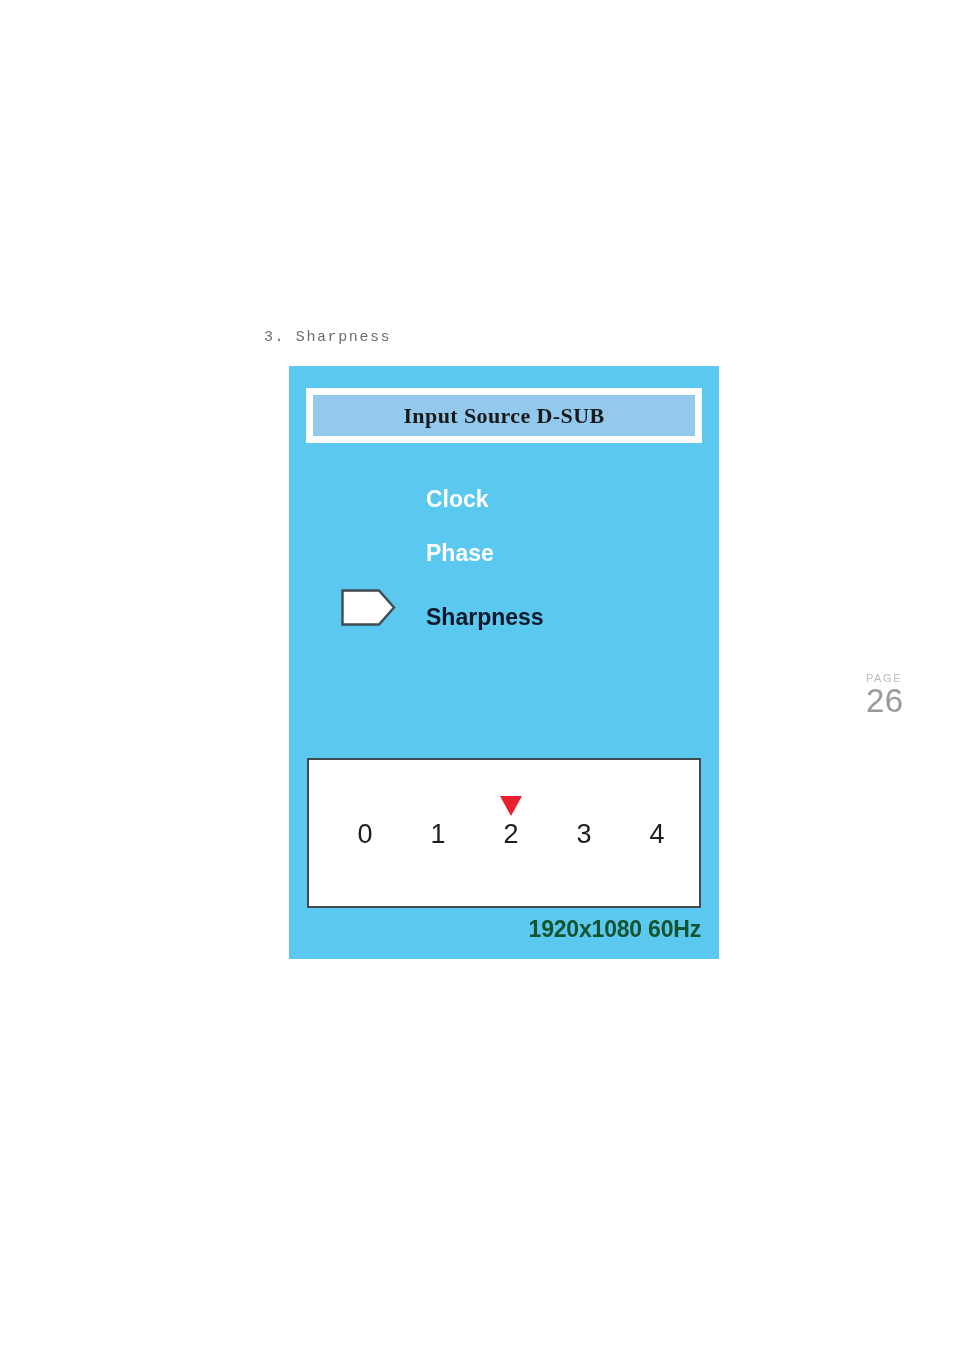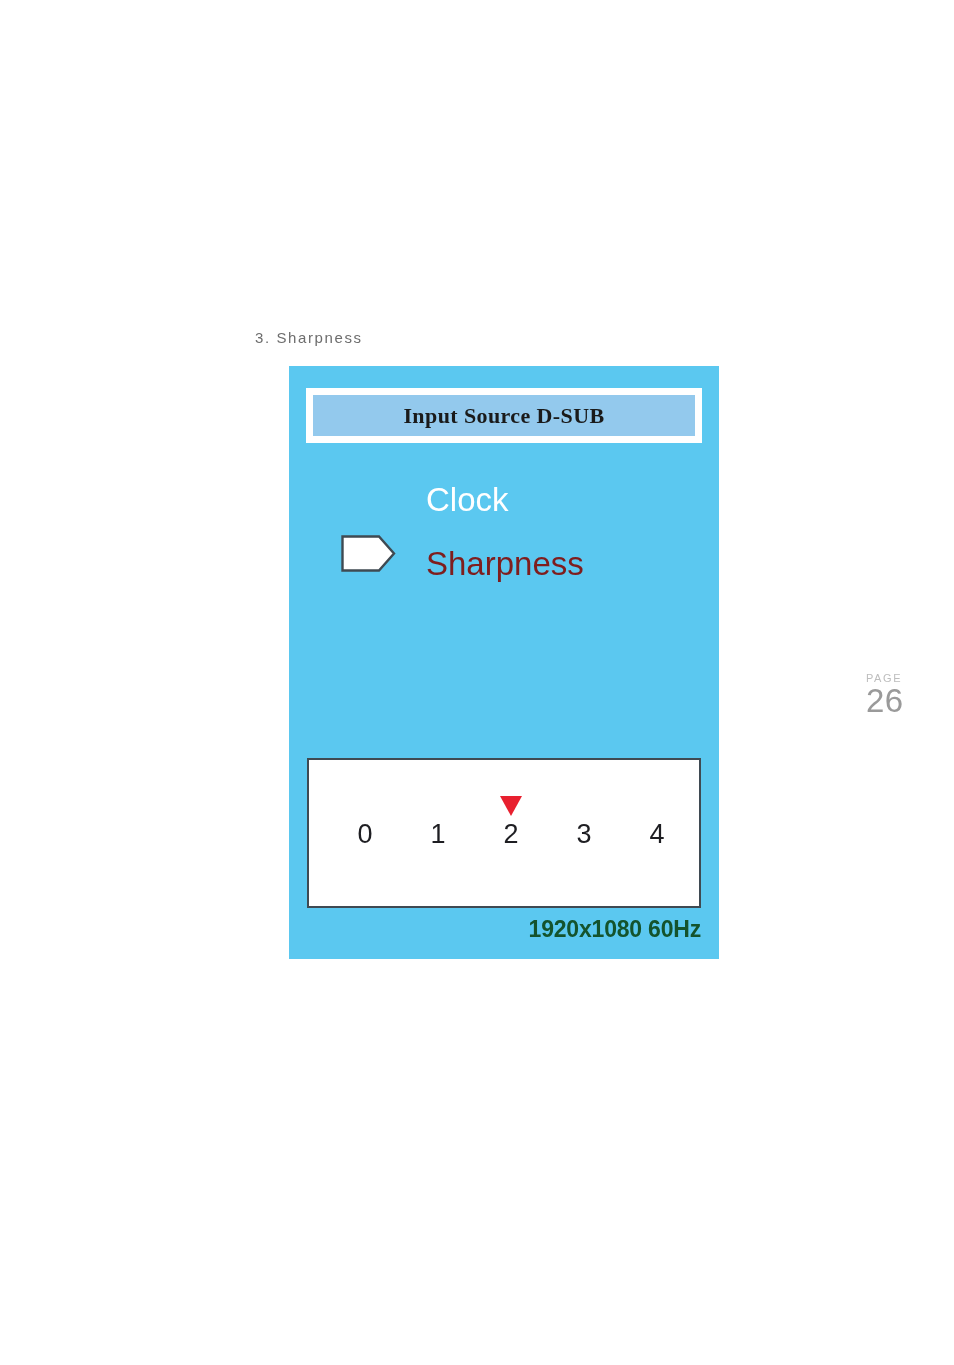--- a/index.html
+++ b/index.html
@@ -11,26 +11,26 @@
     width: 954px;
     height: 1365px;
     position: relative;
     font-family: "Liberation Sans", sans-serif;
     -webkit-font-smoothing: antialiased;
   }
 
   
   .figure-caption {
     position: absolute;
-    left: 255px;
+    left: 264px;
     top: 329px;
     font-size: 15px;
     letter-spacing: 1.6px;
     color: #6d6d6d;
-    font-family: Liberation Sans, sans-serif;
+    font-family: Liberation Mono, monospace;
     white-space: nowrap;
   }
 
   
   .osd-screen {
     position: absolute;
     left: 289px;
     top: 366px;
     width: 430px;
     height: 593px;
@@ -75,28 +75,28 @@
   }
   .osd-menu-row {
     position: relative;
     height: 54px;
     display: flex;
     align-items: center;
   }
   .osd-menu-label {
     position: absolute;
     left: 137px;
-    font-size: 33px;
-    font-weight: 400;
+    font-size: 23px;
+    font-weight: 700;
     color: #ffffff;
     white-space: nowrap;
     line-height: 1;
   }
   .osd-menu-row.is-selected .osd-menu-label {
-    color: #7f1d1d;
+    color: #0f172a;
     margin-top: 20px;
   }
   
   .osd-pointer {
     position: absolute;
     left: 52px;
     width: 55px;
     height: 37px;
   }
   .osd-pointer svg { display: block; }
@@ -194,20 +194,23 @@
       <span class="osd-title-text">Input Source D-SUB</span>
     </div>
   </div>
 
   <div class="osd-menu">
 
     <div class="osd-menu-row">
       <span class="osd-menu-label">Clock</span>
     </div>
 
+    <div class="osd-menu-row">
+      <span class="osd-menu-label">Phase</span>
+    </div>
 
     <div class="osd-menu-row is-selected">
       <span class="osd-pointer">
         <svg width="55" height="37" viewBox="0 0 55 37" xmlns="http://www.w3.org/2000/svg">
           <polygon points="1.5,1.5 38,1.5 53,18.5 38,35.5 1.5,35.5" fill="#ffffff" stroke="#3f4a52" stroke-width="2.4" stroke-linejoin="miter"></polygon>
         </svg>
       </span>
       <span class="osd-menu-label">Sharpness</span>
     </div>
 

